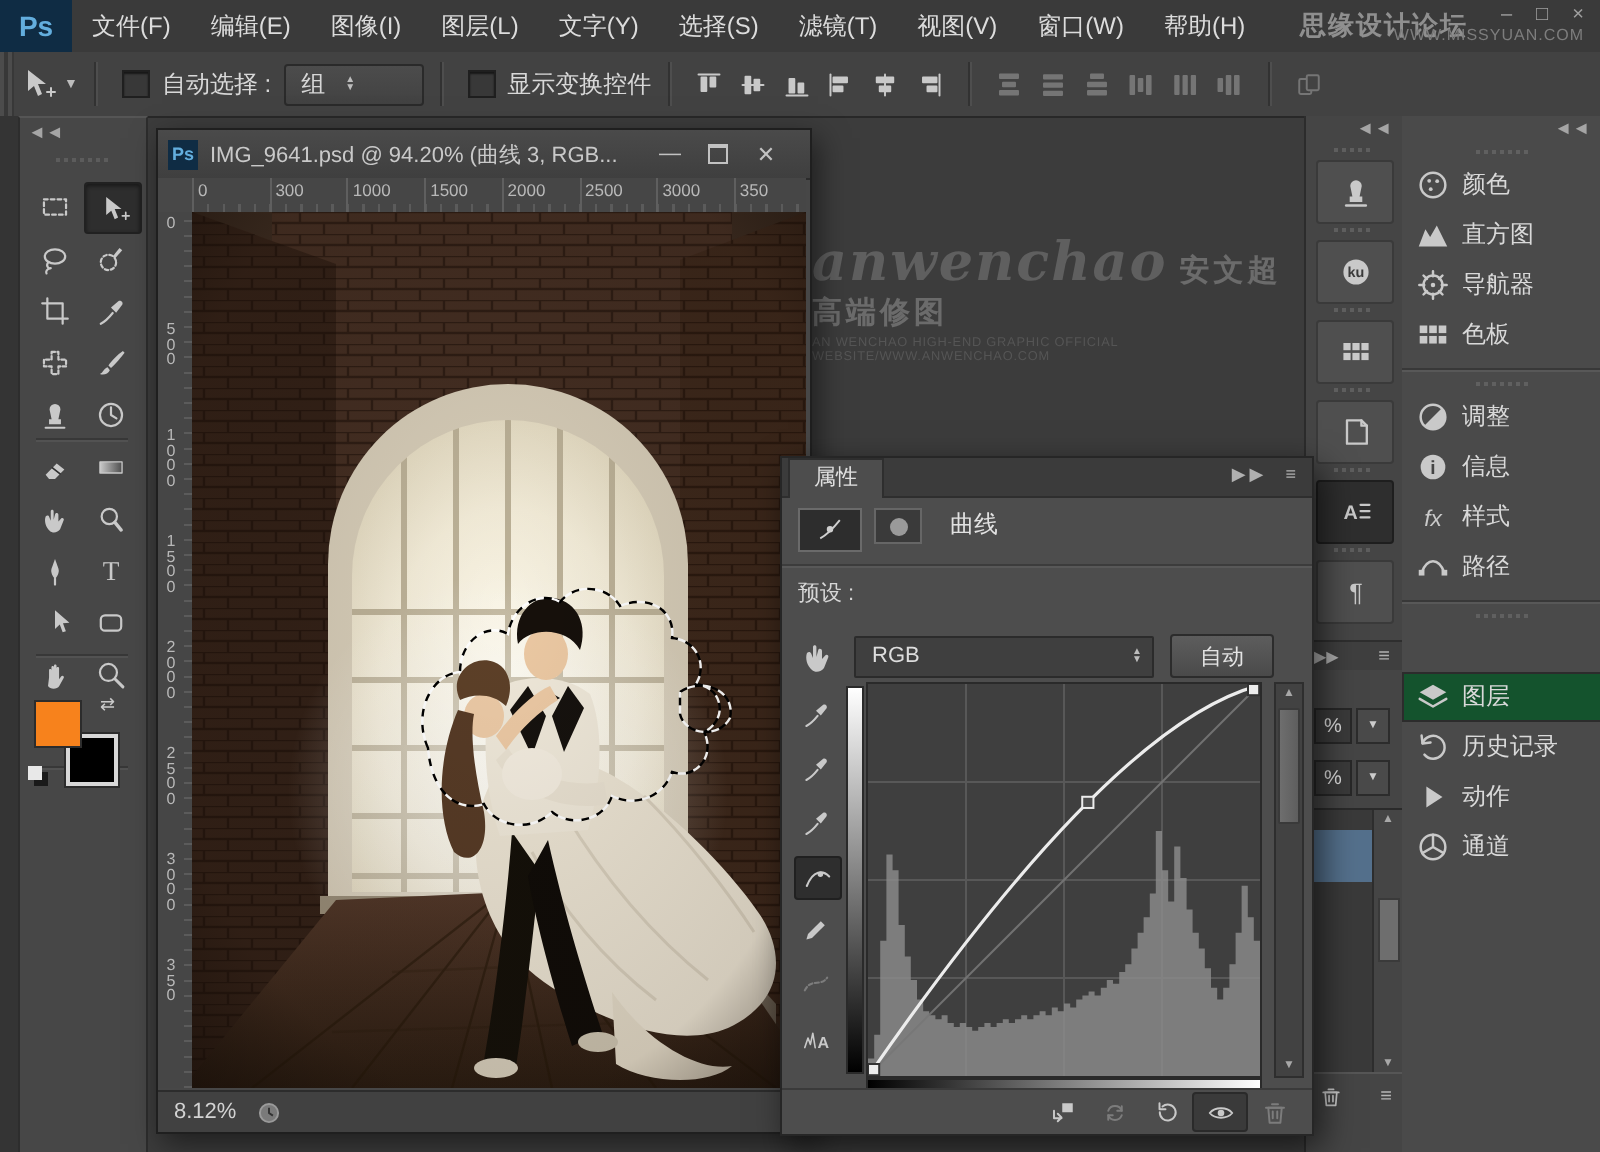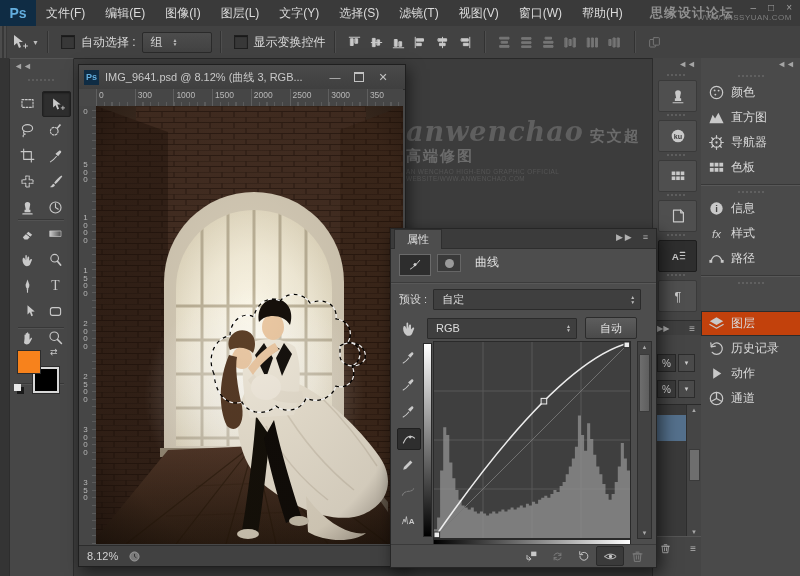--- a/index.html
+++ b/index.html
@@ -137,21 +137,21 @@
                display:flex;align-items:center;}
   #mini-bottom svg{width:13px;height:13px;margin-left:6px;}
 
   
   #rightdock{top:58px;left:700px;width:100px;height:518px;background:#4a4a4a;border-left:1px solid #2a2a2a;z-index:5;}
   #rightdock .collapse{position:absolute;top:1px;right:6px;font-size:9px;color:#a5a5a5;}
   .dockgrip{position:relative;margin:5px auto 3px;width:26px;height:2px;
             background:repeating-linear-gradient(90deg,#606060 0 2px,transparent 2px 4px);}
   .docksep{height:1px;background:#383838;border-bottom:1px solid #585858;margin:4px 0;}
   .dockitem{height:25px;display:flex;align-items:center;}
-  .dockitem.selected{background:#c2410c;box-shadow:inset 0 0 0 1px #2c2c2c;margin-top:27px;}
+  .dockitem.selected{background:#14532d;box-shadow:inset 0 0 0 1px #2c2c2c;margin-top:27px;}
   .dockicon{width:30px;display:flex;align-items:center;justify-content:center;}
   .dockicon svg{width:19px;height:19px;}
   .docklabel{font-size:12px;color:#d9d9d9;}
 </style>
 </head>
 <body>
 
 <div id="app">
 
   <div id="menubar" class="abs">
@@ -481,21 +481,21 @@
   </div>
 
   <div id="watermark" class="abs">
     <span id="wm-script">anwenchao</span><span id="wm-cn">安文超 高端修图</span>
     <div id="wm-sub">AN WENCHAO HIGH-END GRAPHIC OFFICIAL WEBSITE/WWW.ANWENCHAO.COM</div>
   </div>
 
   <div id="docwin" class="abs">
     <div id="doc-titlebar">
       <span id="doc-ps-icon">Ps</span>
-      <span id="doc-title">IMG_9641.psd @ 8.12% (曲线 3, RGB...</span>
+      <span id="doc-title">IMG_9641.psd @ 94.20% (曲线 3, RGB...</span>
       <span class="docbtn">—</span>
       <span class="docbtn">
           <span style="display:inline-block;width:8px;height:7px;border:1px solid #c2c2c2;border-top-width:2px;"></span>
         </span>
       <span class="docbtn">✕</span>
     </div>
     <div id="ruler-corner"></div>
     <div id="ruler-top">
         <span class="rt-tick" style="left: 0px;"></span>
         <span class="rt-label" style="left: 3px;">0</span>
@@ -657,27 +657,20 @@
         </svg>
       </span>
       <span id="mask-thumb">
         <span style="width:9px;height:9px;border-radius:50%;background:#9a9a9a;display:inline-block;"></span>
       </span>
       <span id="adj-title">曲线</span>
     </div>
     <div class="props-divider" style="top:53px;"></div>
     <div id="preset-row" style="top:60px;">
       <span>预设 :</span>
-      <span class="pselect" style="width:198px;margin-left:6px;">
-        <span>自定</span>
-        <span class="spin">
-            <span>▲</span>
-            <span>▼</span>
-          </span>
-      </span>
     </div>
     <div id="channel-row" style="top:88px;">
       <span class="icon" style="width:20px;" id="tat-icon">
           <svg viewBox="0 0 20 20" fill="none" stroke="currentColor" stroke-width="1.3" stroke-linecap="round" stroke-linejoin="round">
             <path d="M7 17 c-2.5-2-3.5-6-2.5-8.5 .8-.8 1.8-.6 2.1 .3 L7.5 11 V5.5 c0-1.2 1.7-1.2 1.7 0 v5 l.9-3.4 c.3-1.1 1.9-.8 1.9 .4 v4 l1.6-1.8 c.8-.8 2 .1 1.5 1.1 L13 16 c-1.2 2-4.5 2.5-6 1 Z" fill="currentColor" stroke="none"></path>
           </svg>
         </span>
       <span class="pselect" style="width:140px;margin-left:8px;">
         <span>RGB</span>
         <span class="spin">
@@ -921,20 +914,29 @@
               </g>
             </svg>
           </span>
           <span class="docklabel">色板</span>
         </div>
         <div class="docksep"></div>
         <div class="dockgrip"></div>
         <div class="dockitem">
           <span class="dockicon icon">
             <svg viewBox="0 0 20 20" fill="none" stroke="currentColor" stroke-width="1.3" stroke-linecap="round" stroke-linejoin="round">
+              <circle cx="10" cy="10" r="6.5"></circle>
+              <path d="M5.4 14.6 L14.6 5.4 A6.5 6.5 0 0 1 5.4 14.6 Z" fill="currentColor" stroke="none"></path>
+            </svg>
+          </span>
+          <span class="docklabel">调整</span>
+        </div>
+        <div class="dockitem">
+          <span class="dockicon icon">
+            <svg viewBox="0 0 20 20" fill="none" stroke="currentColor" stroke-width="1.3" stroke-linecap="round" stroke-linejoin="round">
               <circle cx="10" cy="10" r="6.5" fill="currentColor" stroke="none"></circle>
               <text x="10" y="13.5" font-size="10" text-anchor="middle" fill="#454545" stroke="none" font-weight="bold">i</text>
             </svg>
           </span>
           <span class="docklabel">信息</span>
         </div>
         <div class="dockitem">
           <span class="dockicon icon">
             <svg viewBox="0 0 20 20" fill="none" stroke="currentColor" stroke-width="1.3" stroke-linecap="round" stroke-linejoin="round">
               <text x="10" y="14.5" font-size="12" font-style="italic" text-anchor="middle" fill="currentColor" stroke="none">fx</text>

